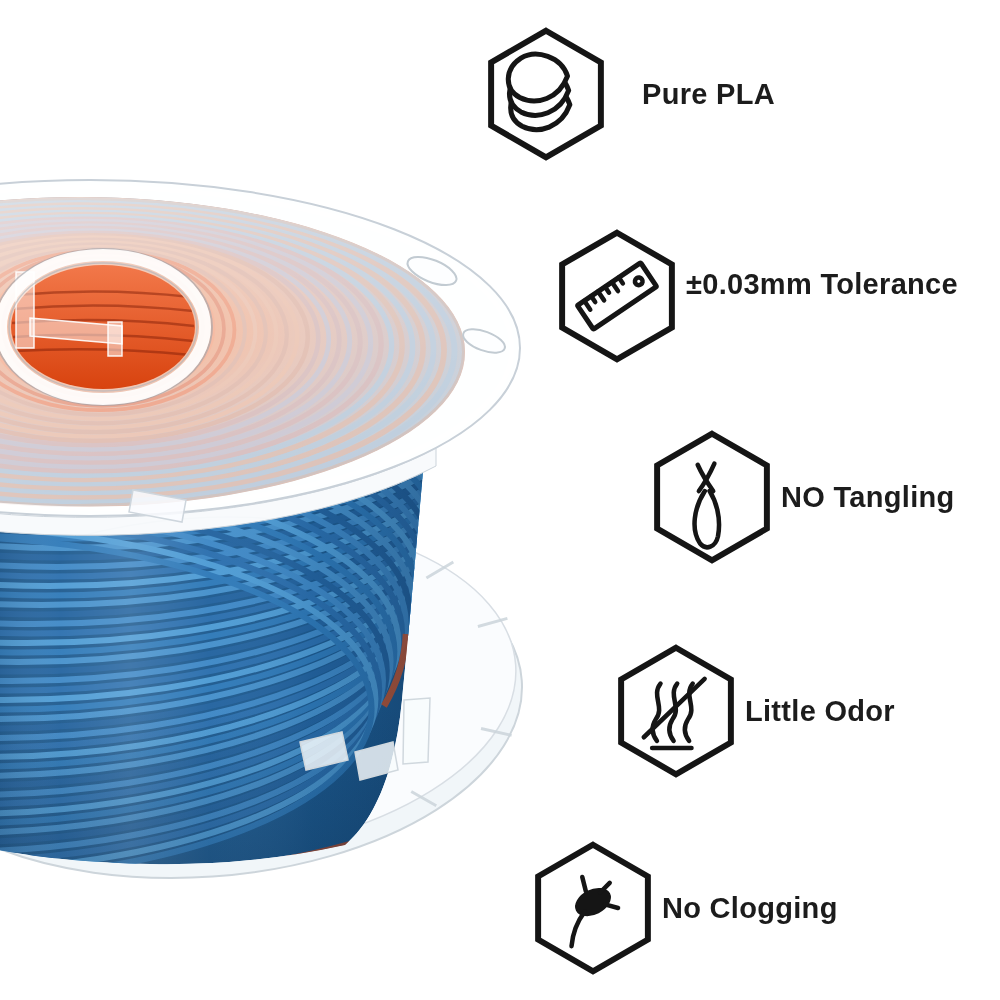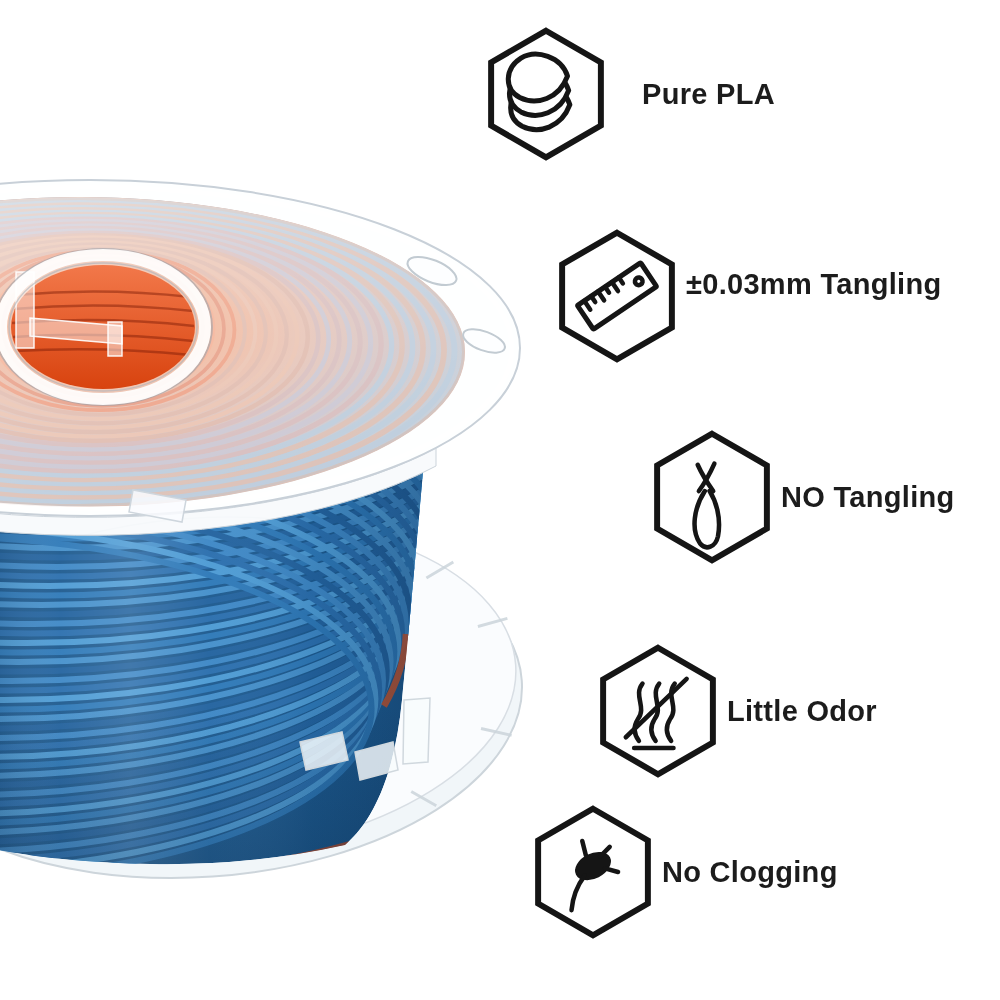--- a/index.html
+++ b/index.html
@@ -7,22 +7,22 @@
           font-family:"Liberation Sans",sans-serif;}
   .photo{position:absolute;left:0;top:0;width:560px;height:1000px;z-index:1;}
   .feature{position:absolute;display:flex;align-items:center;height:138px;z-index:2;}
   .hex{width:120px;height:136px;flex:0 0 auto;}
   .label{font-weight:700;font-size:29px;color:#1c1c1c;letter-spacing:.3px;margin-left:9px;white-space:nowrap;}
   .feature.f1 .label{margin-left:36px;}
   .feature.f2 .label{margin-top:-24px;}
   .f1{top:25px;left:486px;}
   .f2{top:227px;left:557px;}
   .f3{top:428px;left:652px;text-align:center;}
-  .f4{top:642px;left:598px;}
-  .f5{top:803px;left:533px;}
+  .f4{top:642px;left:616px;}
+  .f5{top:839px;left:533px;}
   .hexoutline{fill:none;stroke:#151515;stroke-width:5;stroke-linejoin:miter;}
   .glyph{fill:none;stroke:#151515;stroke-width:3.8;stroke-linecap:round;stroke-linejoin:round;}
   .glyphfill{fill:#ffffff;stroke:#151515;stroke-width:4.2;stroke-linejoin:round;}
 </style>
 </head>
 <body>
 
 <div class="canvas">
 
   <svg class="photo" viewBox="0 0 560 1000" width="560" height="1000">
@@ -241,21 +241,21 @@
           <line x1="25" y1="45" x2="25" y2="54"></line>
           <line x1="32" y1="45" x2="32" y2="51"></line>
           <line x1="39" y1="45" x2="39" y2="54"></line>
           <line x1="46" y1="45" x2="46" y2="51"></line>
           <line x1="53" y1="45" x2="53" y2="54"></line>
           <line x1="60" y1="45" x2="60" y2="51"></line>
         </g>
         <circle class="glyph" cx="72" cy="57" r="3.2" stroke-width="2.8"></circle>
       </g>
     </svg>
-    <div class="label">±0.03mm Tangling</div>
+    <div class="label">±0.03mm Tolerance</div>
   </div>
 
   <div class="feature f3">
     <svg class="hex" viewBox="0 0 100 114">
       <polygon class="hexoutline" points="50,4 96,30.5 96,83.5 50,110 4,83.5 4,30.5"></polygon>
       <g class="glyph" stroke-width="3.4">
         <path d="M44,52 C35,66 32,84 40,96 C45,102 53,99 55,90 C58,74 53,60 48,52"></path>
         <path d="M38,30 C42,39 46,45 51,52"></path>
         <path d="M52,29 C48,38 44,45 39,52"></path>
       </g>

